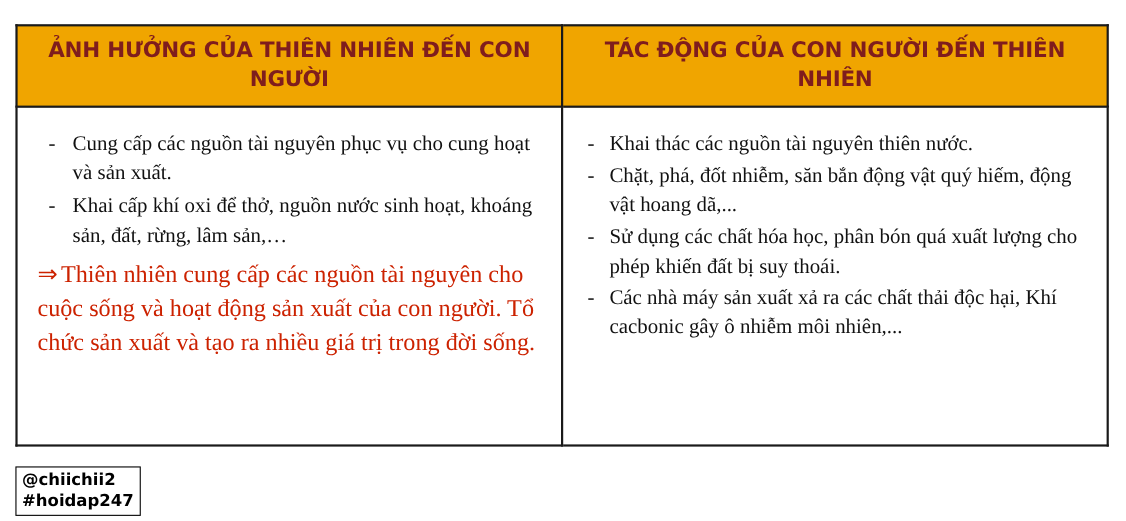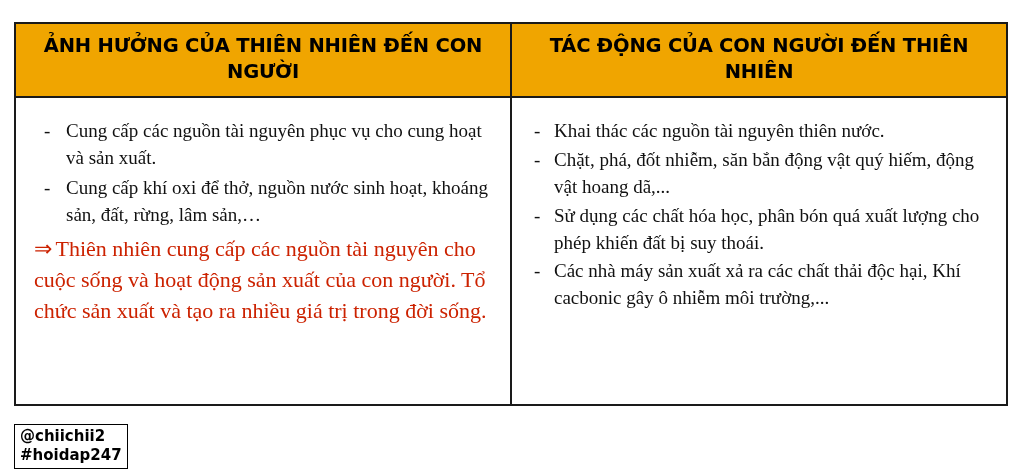--- a/index.html
+++ b/index.html
@@ -32,21 +32,21 @@
     border-collapse: collapse;
     table-layout: fixed;
   }
   table.compare th,
   table.compare td {
     border: 2px solid #1a1a1a;
     vertical-align: top;
   }
   table.compare th {
     background: #f0a500;
-    color: #000000;
+    color: #7f1d1d;
     text-align: center;
     font-family: "DejaVu Sans", sans-serif;
     font-weight: bold;
     font-size: 19.5px;
     letter-spacing: -0.2px;
     line-height: 1.35;
     padding: 9px 10px 10px 10px;
     text-transform: uppercase;
   }
   table.compare td {
@@ -122,21 +122,21 @@
       <tbody>
         <tr>
           <td class="col-left left-cell">
             <ul class="bullets">
               <li>
                 <span class="dash">-</span>
                 <span>Cung cấp các nguồn tài nguyên phục vụ cho cung hoạt và sản xuất.</span>
               </li>
               <li>
                 <span class="dash">-</span>
-                <span>Cung cấp khí oxi để thở, nguồn nước sinh hoạt, khoáng sản, đất, rừng, lâm sản,…</span>
+                <span>Khai cấp khí oxi để thở, nguồn nước sinh hoạt, khoáng sản, đất, rừng, lâm sản,…</span>
               </li>
             </ul>
             <div class="conclusion">
               <span class="arrow">⇒</span><span>Thiên nhiên cung cấp các nguồn tài nguyên cho cuộc sống và hoạt động sản xuất của con người. Tổ chức sản xuất và tạo ra nhiều giá trị trong đời sống.</span>
             </div>
           </td>
           <td class="col-right right-cell">
             <ul class="bullets">
               <li>
                 <span class="dash">-</span>
@@ -145,21 +145,21 @@
               <li>
                 <span class="dash">-</span>
                 <span>Chặt, phá, đốt nhiễm, săn bắn động vật quý hiếm, động vật hoang dã,...</span>
               </li>
               <li>
                 <span class="dash">-</span>
                 <span>Sử dụng các chất hóa học, phân bón quá xuất lượng cho phép khiến đất bị suy thoái.</span>
               </li>
               <li>
                 <span class="dash">-</span>
-                <span>Các nhà máy sản xuất xả ra các chất thải độc hại, Khí cacbonic gây ô nhiễm môi trường,...</span>
+                <span>Các nhà máy sản xuất xả ra các chất thải độc hại, Khí cacbonic gây ô nhiễm môi nhiên,...</span>
               </li>
             </ul>
           </td>
         </tr>
       </tbody>
     </table>
   </div>
 
   <div class="credit">
     <div>@chiichii2</div>

